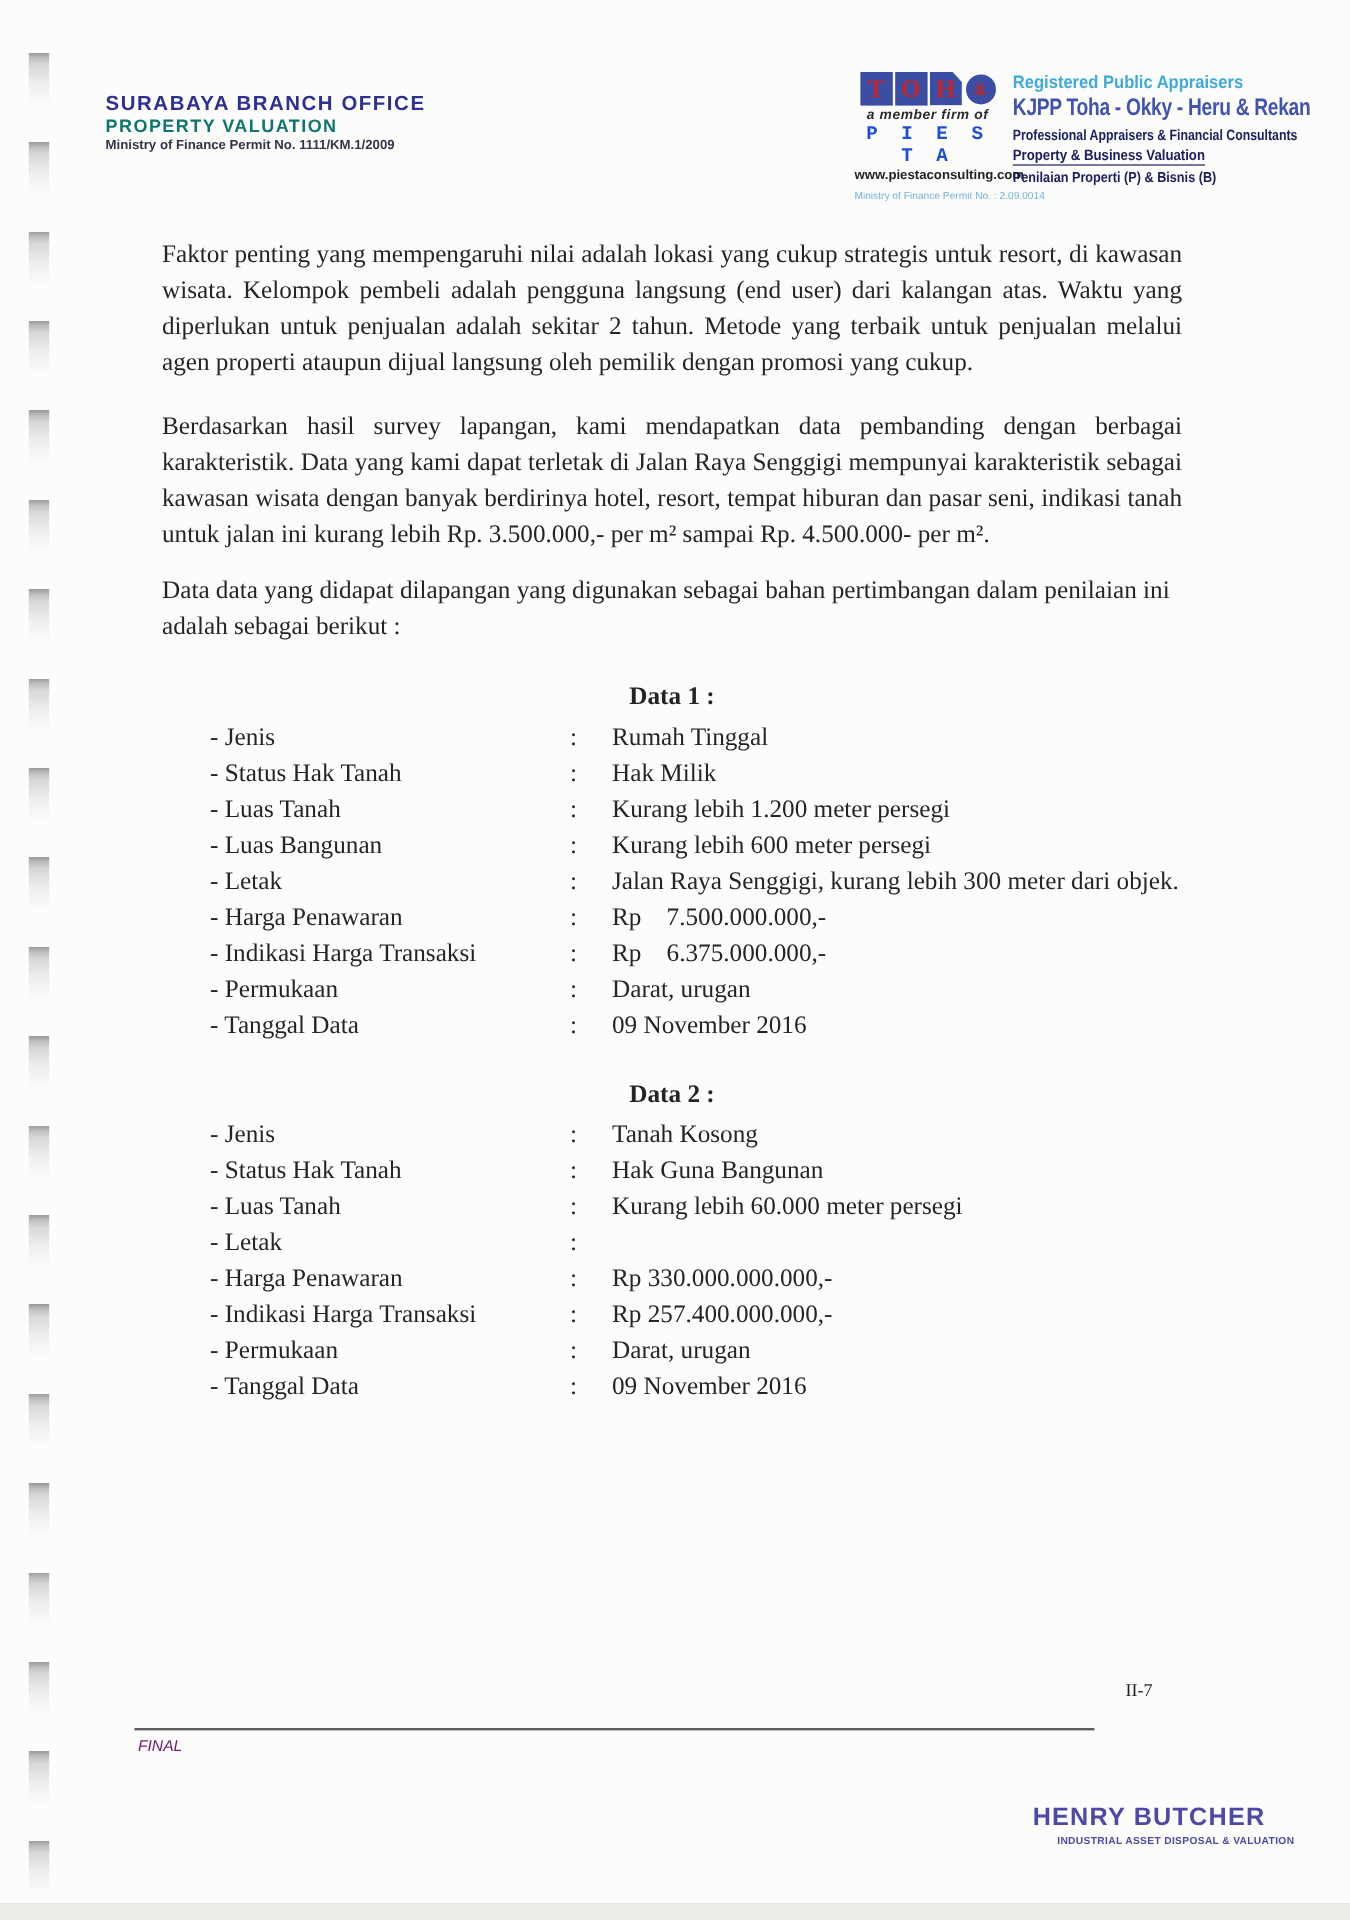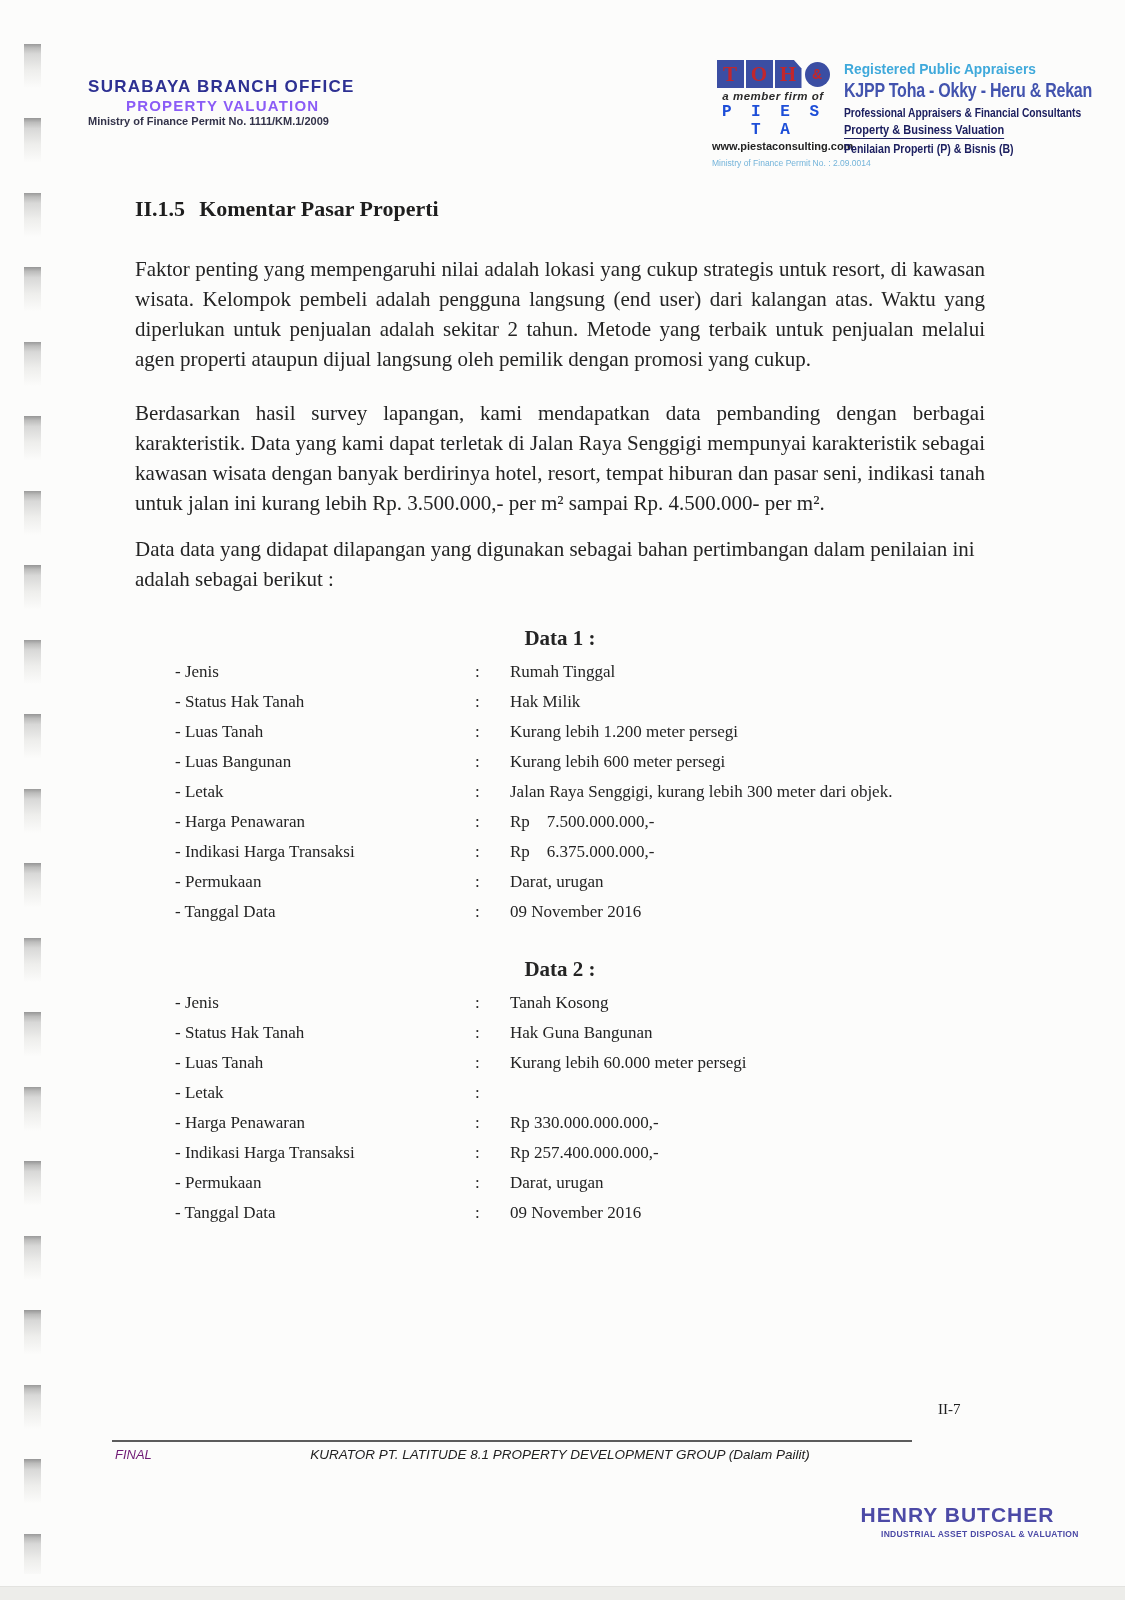--- a/index.html
+++ b/index.html
@@ -17,21 +17,21 @@
     position:absolute;left:24px;top:44px;width:17px;height:1530px;
     background:repeating-linear-gradient(180deg,
       #9a9a9a 0px,#bdbdbc 4px,#d8d8d7 10px,#eeeeec 26px,
       rgba(250,250,249,0) 44px,rgba(250,250,249,0) 74.5px);
   }
   .bottom-strip{position:absolute;left:0;right:0;bottom:0;height:13px;background:#ededea;border-top:1px solid #e3e3e0;}
 
   
   .lh-left{position:absolute;left:88px;top:77px;font-family:"Liberation Sans",sans-serif;line-height:1.15;}
   .lh-left .l1{font-size:17px;font-weight:bold;color:#2d3092;letter-spacing:1.3px;}
-  .lh-left .l2{font-size:15px;font-weight:bold;color:#8b5cf6;letter-spacing:1.2px;margin-left:38px;}
+  .lh-left .l2{font-size:15px;font-weight:bold;color:#0f766e;letter-spacing:1.2px;}
   .lh-left .l3{font-size:11px;font-weight:bold;color:#33334a;margin-top:1px;}
 
   .lh-right{position:absolute;left:712px;top:60px;display:flex;gap:10px;font-family:"Liberation Sans",sans-serif;}
   .toh-col{width:122px;text-align:center;}
   .toh-blocks{display:flex;align-items:center;justify-content:center;gap:2px;}
   .toh-sq{width:27px;height:28px;background:#3b4ea3;color:#c1272d;
     font-family:"Liberation Serif",serif;font-weight:bold;font-size:21px;
     display:flex;align-items:center;justify-content:center;}
   .toh-sq.clip{clip-path:polygon(0 0,72% 0,100% 30%,100% 100%,0 100%);}
   .toh-circle{width:25px;height:25px;border-radius:50%;background:#3b4ea3;color:#c1272d;
@@ -52,21 +52,21 @@
   
   .content{position:absolute;left:135px;top:196px;width:850px;}
   h2.section{font-size:22px;font-weight:bold;margin:0 0 32px 0;color:#1e1e1e;}
   h2.section .num{margin-right:14px;}
   p.body-par{font-size:21px;line-height:30px;text-align:justify;margin:0 0 24px 0;}
   p.body-par.p2{margin-bottom:16px;}
   p.body-par.p3{margin-bottom:32px;text-align:left;}
 
   .data-heading{font-size:21px;font-weight:bold;margin:0 0 6px 0;text-align:center;}
   .data-block2{margin-top:30px;}
-  .drow{display:flex;align-items:flex-start;padding-left:40px;line-height:30px;font-size:17px;}
+  .drow{display:flex;align-items:flex-start;padding-left:40px;line-height:30px;font-size:21px;}
   .dlabel{width:300px;flex:none;}
   .dlabel::before{content:"- ";}
   .dcolon{width:35px;flex:none;}
   .dvalue{flex:1;text-align:justify;white-space:pre-wrap;}
 
   
   .footer-rule{position:absolute;left:112px;top:1440px;width:800px;height:0;border-top:2px solid #5c5c5c;}
   .footer-final{position:absolute;left:115px;top:1447px;font-family:"Liberation Sans",sans-serif;font-style:italic;font-size:13px;color:#701a75;}
   .footer-center{position:absolute;left:135px;top:1447px;width:850px;text-align:center;
     font-family:"Liberation Sans",sans-serif;font-style:italic;font-size:13.5px;color:#222;}
@@ -105,23 +105,20 @@
     <div class="kjpp-col">
       <div class="reg">Registered Public Appraisers</div>
       <div class="name">KJPP Toha - Okky - Heru &amp; Rekan</div>
       <div class="sub1">Professional Appraisers &amp; Financial Consultants</div>
       <div><span class="sub2">Property &amp; Business Valuation</span></div>
       <div class="sub3">Penilaian Properti (P) &amp; Bisnis (B)</div>
     </div>
   </div>
 
   <div class="content">
-    <h2 class="section">
-      <span class="num">II.1.5</span><span>Komentar Pasar Properti</span>
-    </h2>
 
     <p class="body-par p1">Faktor penting yang mempengaruhi nilai adalah lokasi yang cukup strategis untuk resort, di kawasan wisata. Kelompok pembeli adalah pengguna langsung (end user) dari kalangan atas. Waktu yang diperlukan untuk penjualan adalah sekitar 2 tahun. Metode yang terbaik untuk penjualan melalui agen properti ataupun dijual langsung oleh pemilik dengan promosi yang cukup.</p>
     <p class="body-par p2">Berdasarkan hasil survey lapangan, kami mendapatkan data pembanding dengan berbagai karakteristik. Data yang kami dapat terletak di Jalan Raya Senggigi mempunyai karakteristik sebagai kawasan wisata dengan banyak berdirinya hotel, resort, tempat hiburan dan pasar seni, indikasi tanah untuk jalan ini kurang lebih Rp. 3.500.000,- per m² sampai Rp. 4.500.000- per m².</p>
     <p class="body-par p3">Data data yang didapat dilapangan yang digunakan sebagai bahan pertimbangan dalam penilaian ini adalah sebagai berikut :</p>
 
     <div class="data-block">
       <div class="data-heading">Data 1 :</div>
       <div class="drow">
         <div class="dlabel">Jenis</div>
         <div class="dcolon">:</div>
@@ -208,21 +205,20 @@
       <div class="drow">
         <div class="dlabel">Tanggal Data</div>
         <div class="dcolon">:</div>
         <div class="dvalue">09 November 2016</div>
       </div>
     </div>
   </div>
 
   <div class="footer-rule"></div>
   <div class="footer-final">FINAL</div>
-  <div class="footer-center">KURATOR PT. LATITUDE 8.1 PROPERTY DEVELOPMENT GROUP (Dalam Pailit)</div>
   <div class="footer-page">II-7</div>
 
   <div class="hb">
     <div class="name">HENRY BUTCHER</div>
     <div class="tag">INDUSTRIAL ASSET DISPOSAL &amp; VALUATION</div>
   </div>
 
   <div class="bottom-strip"></div>
 </div>
 

